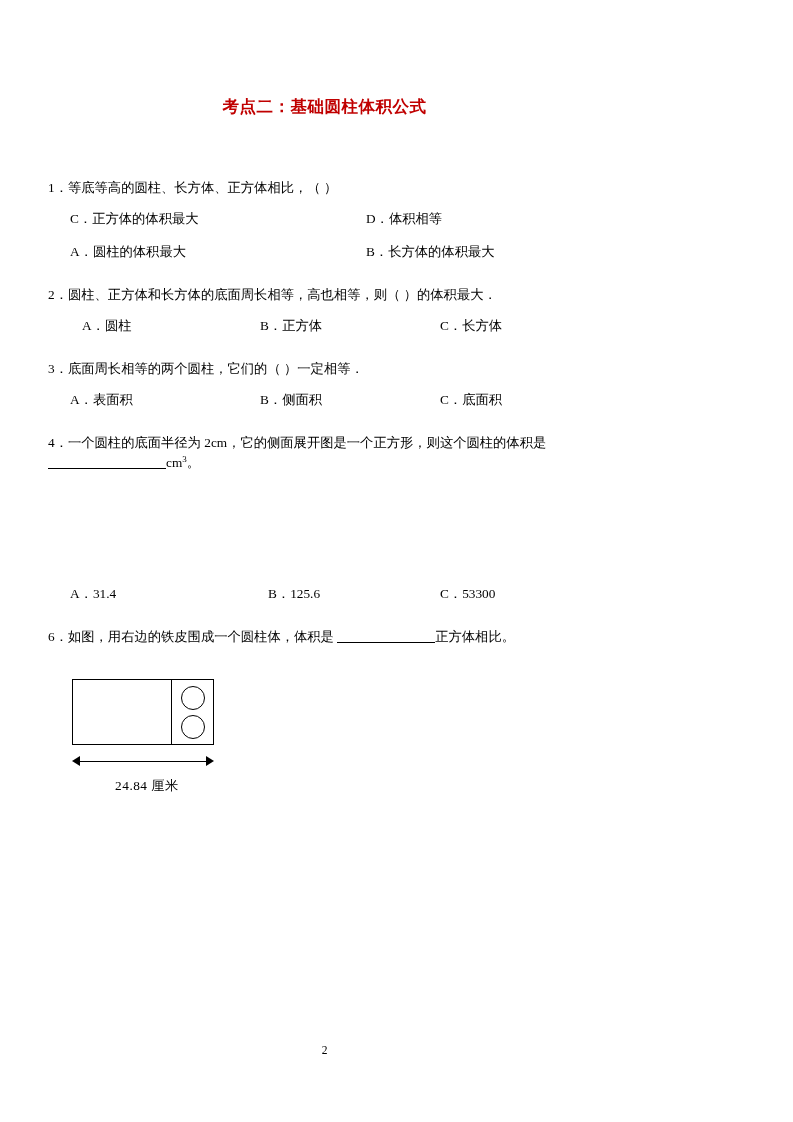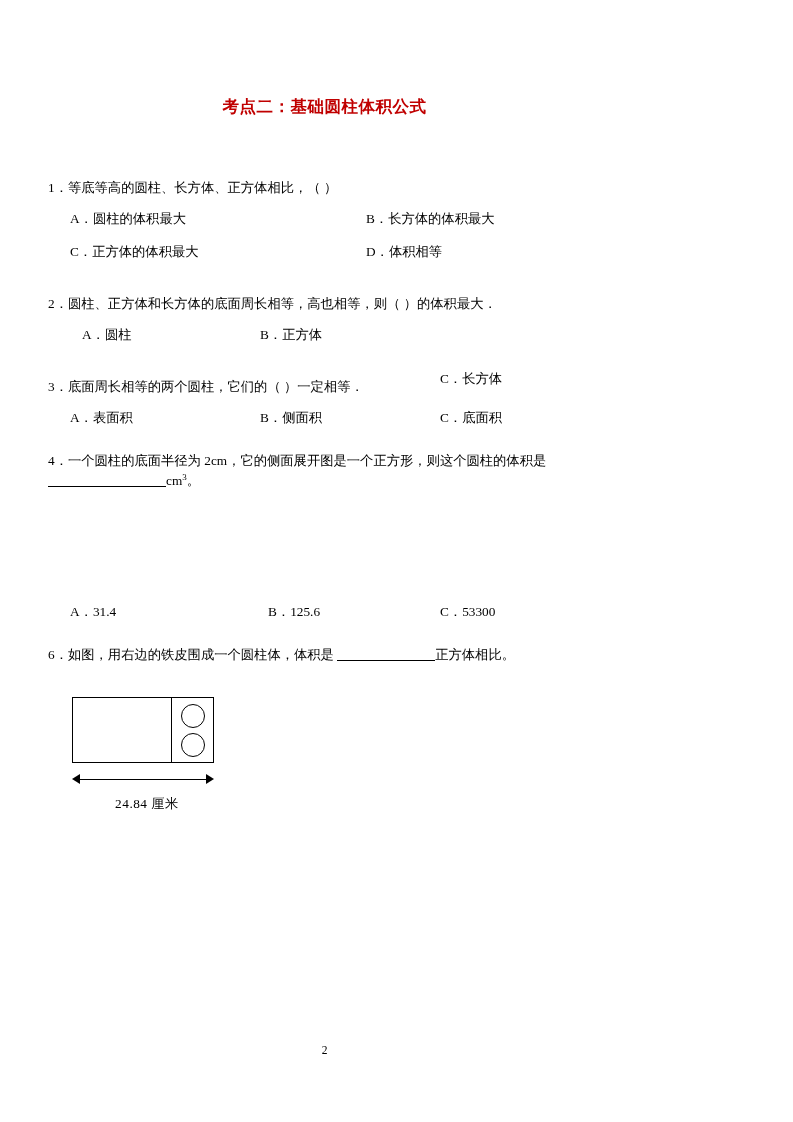--- a/index.html
+++ b/index.html
@@ -36,21 +36,20 @@
     margin-top: 60px;
   }
   .q {
     font-size: 13.3px;
     line-height: 1.5;
     margin: 0 0 11px 0;
     white-space: normal;
   }
   .q-text {
     display: block;
-    margin-top: 9px;
   }
   .q-cont {
     display: block;
     margin-top: 14px;
     margin-left: 22px;
   }
   .opts {
     margin: 0 0 13px 0;
     padding-left: 22px;
     font-size: 13.3px;
@@ -157,37 +156,37 @@
 <div class="page">
 
   <h1 class="doc-title">考点二：基础圆柱体积公式</h1>
 
   <div class="body-block">
 
     <div class="q">
       <span class="q-text">1．等底等高的圆柱、长方体、正方体相比，（      ）</span>
     </div>
     <div class="opts">
+      <span class="opt" style="left:22px;">C．正方体的体积最大</span>
+      <span class="opt" style="left:318px;">D．体积相等</span>
+    </div>
+    <div class="opts">
       <span class="opt" style="left:22px;">A．圆柱的体积最大</span>
       <span class="opt" style="left:318px;">B．长方体的体积最大</span>
     </div>
-    <div class="opts">
-      <span class="opt" style="left:22px;">C．正方体的体积最大</span>
-      <span class="opt" style="left:318px;">D．体积相等</span>
-    </div>
 
     <div class="gap-sm"></div>
 
     <div class="q">
       <span class="q-text">2．圆柱、正方体和长方体的底面周长相等，高也相等，则（      ）的体积最大．</span>
     </div>
     <div class="opts">
       <span class="opt" style="left:34px;">A．圆柱</span>
       <span class="opt" style="left:212px;">B．正方体</span>
-      <span class="opt" style="left:392px;margin-top:44px;">C．长方体</span>
+      <span class="opt" style="left:392px;">C．长方体</span>
     </div>
 
     <div class="gap-sm"></div>
 
     <div class="q">
       <span class="q-text">3．底面周长相等的两个圆柱，它们的（      ）一定相等．</span>
     </div>
     <div class="opts">
       <span class="opt" style="left:22px;">A．表面积</span>
       <span class="opt" style="left:212px;">B．侧面积</span>

